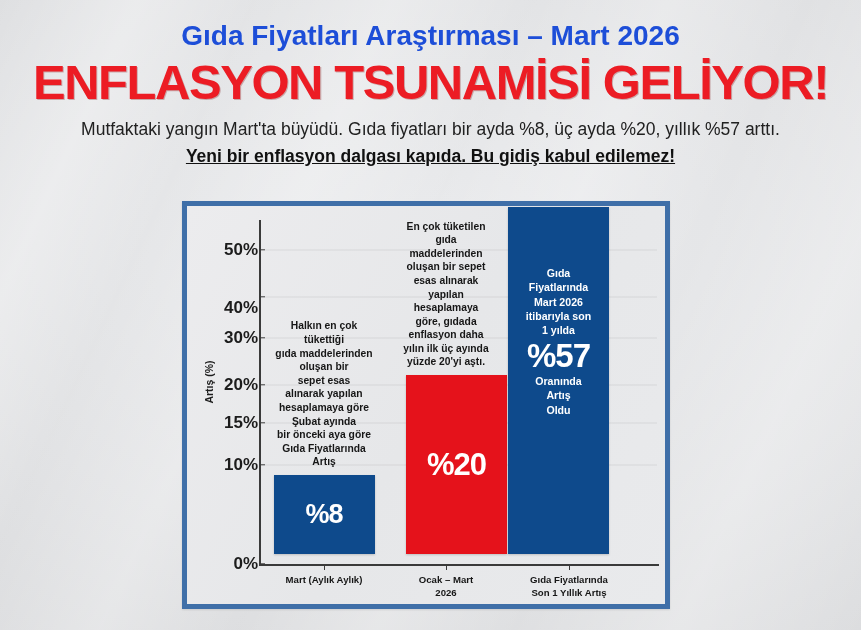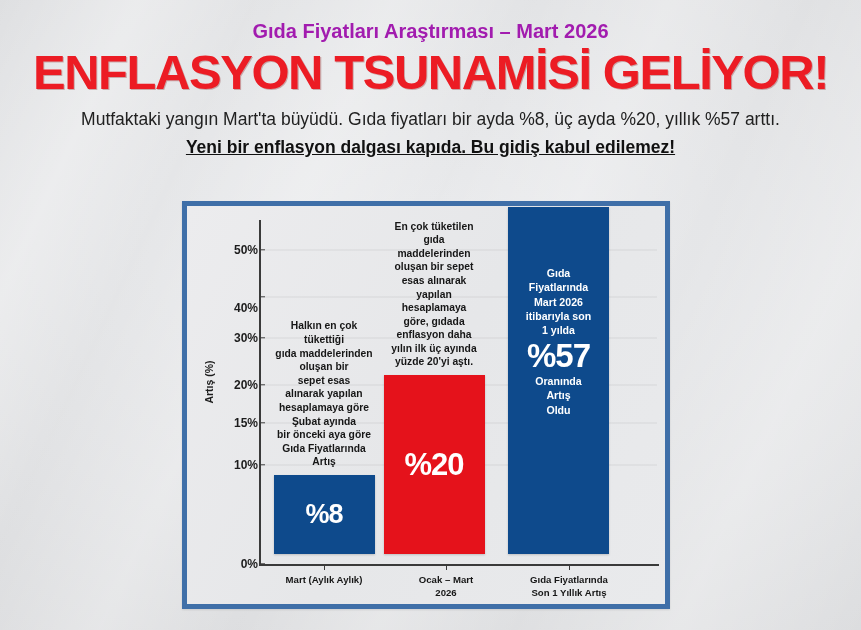--- a/index.html
+++ b/index.html
@@ -43,23 +43,23 @@
     text-align: center;
   }
   .brand {
     font-size: 24px;
     font-weight: bold;
     letter-spacing: 0.5px;
     color: #164584;
     line-height: 1.12;
   }
   .subtitle {
-    font-size: 20px;
-    font-weight: bold;
-    color: #a21caf;
+    font-size: 28px;
+    font-weight: bold;
+    color: #1d4ed8;
     line-height: 1.2;
     margin-top: 3px;
   }
   .headline {
     margin-top: 6px;
     font-size: 48px;
     font-weight: bold;
     color: #ec1c24;
     letter-spacing: -1.4px;
     line-height: 1.0;
@@ -126,21 +126,21 @@
     font-weight: bold;
     color: #1c1c1c;
     transform: rotate(-90deg);
     transform-origin: center center;
   }
   .ytick {
     position: absolute;
     right: calc(100% - 71px);
     width: 54px;
     text-align: right;
-    font-size: 12px;
+    font-size: 17px;
     font-weight: bold;
     color: #1c1c1c;
     transform: translateY(-50%);
   }
   .ytick-mark {
     position: absolute;
     left: 72px;
     width: 6px;
     height: 1.4px;
     background: #3a3a3a;
@@ -271,21 +271,21 @@
 alınarak yapılan
 hesaplamaya göre
 Şubat ayında
 bir önceki aya göre
 Gıda Fiyatlarında
 Artış</div>
           <div class="bar" style="height: 79.2px; background: rgb(14, 74, 140);">
             <div class="bar-value value-sm" style="margin: 0px;">%8</div>
           </div>
         </div>
-        <div class="col" style="left: 186px;">
+        <div class="col" style="left: 198px; align-items: flex-end;">
           <div class="col-note">En çok tüketilen
 gıda
 maddelerinden
 oluşan bir sepet
 esas alınarak
 yapılan
 hesaplamaya
 göre, gıdada
 enflasyon daha
 yılın ilk üç ayında

